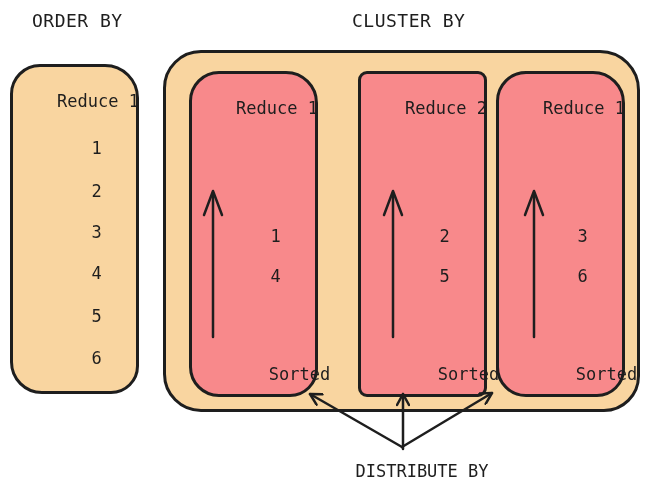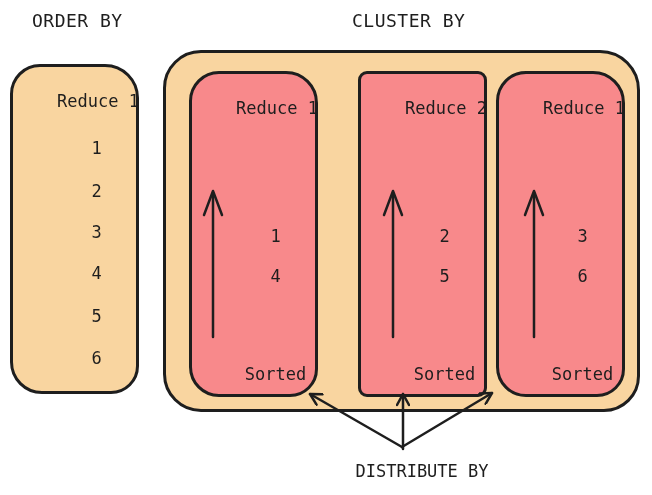--- a/index.html
+++ b/index.html
@@ -43,21 +43,21 @@
   .ctext {
     position: absolute;
     left: 0; width: 100%;
     text-align: center;
     font-size: 17px;
     line-height: 20px;
     white-space: nowrap;
     padding-left: 44px;
   }
   .box-label { top: 24px; }
-  .sorted-label { top: 290px; }
+  .sorted-label { top: 290px; margin-left: 24px; }
   .up-arrow {
     position: absolute;
     top: 113px;
     width: 26px; height: 152px;
   }
   .stroke-line {
     stroke: var(--stroke, #1e1e1e);
     fill: none;
     stroke-width: 2.5;
     stroke-linecap: round;

